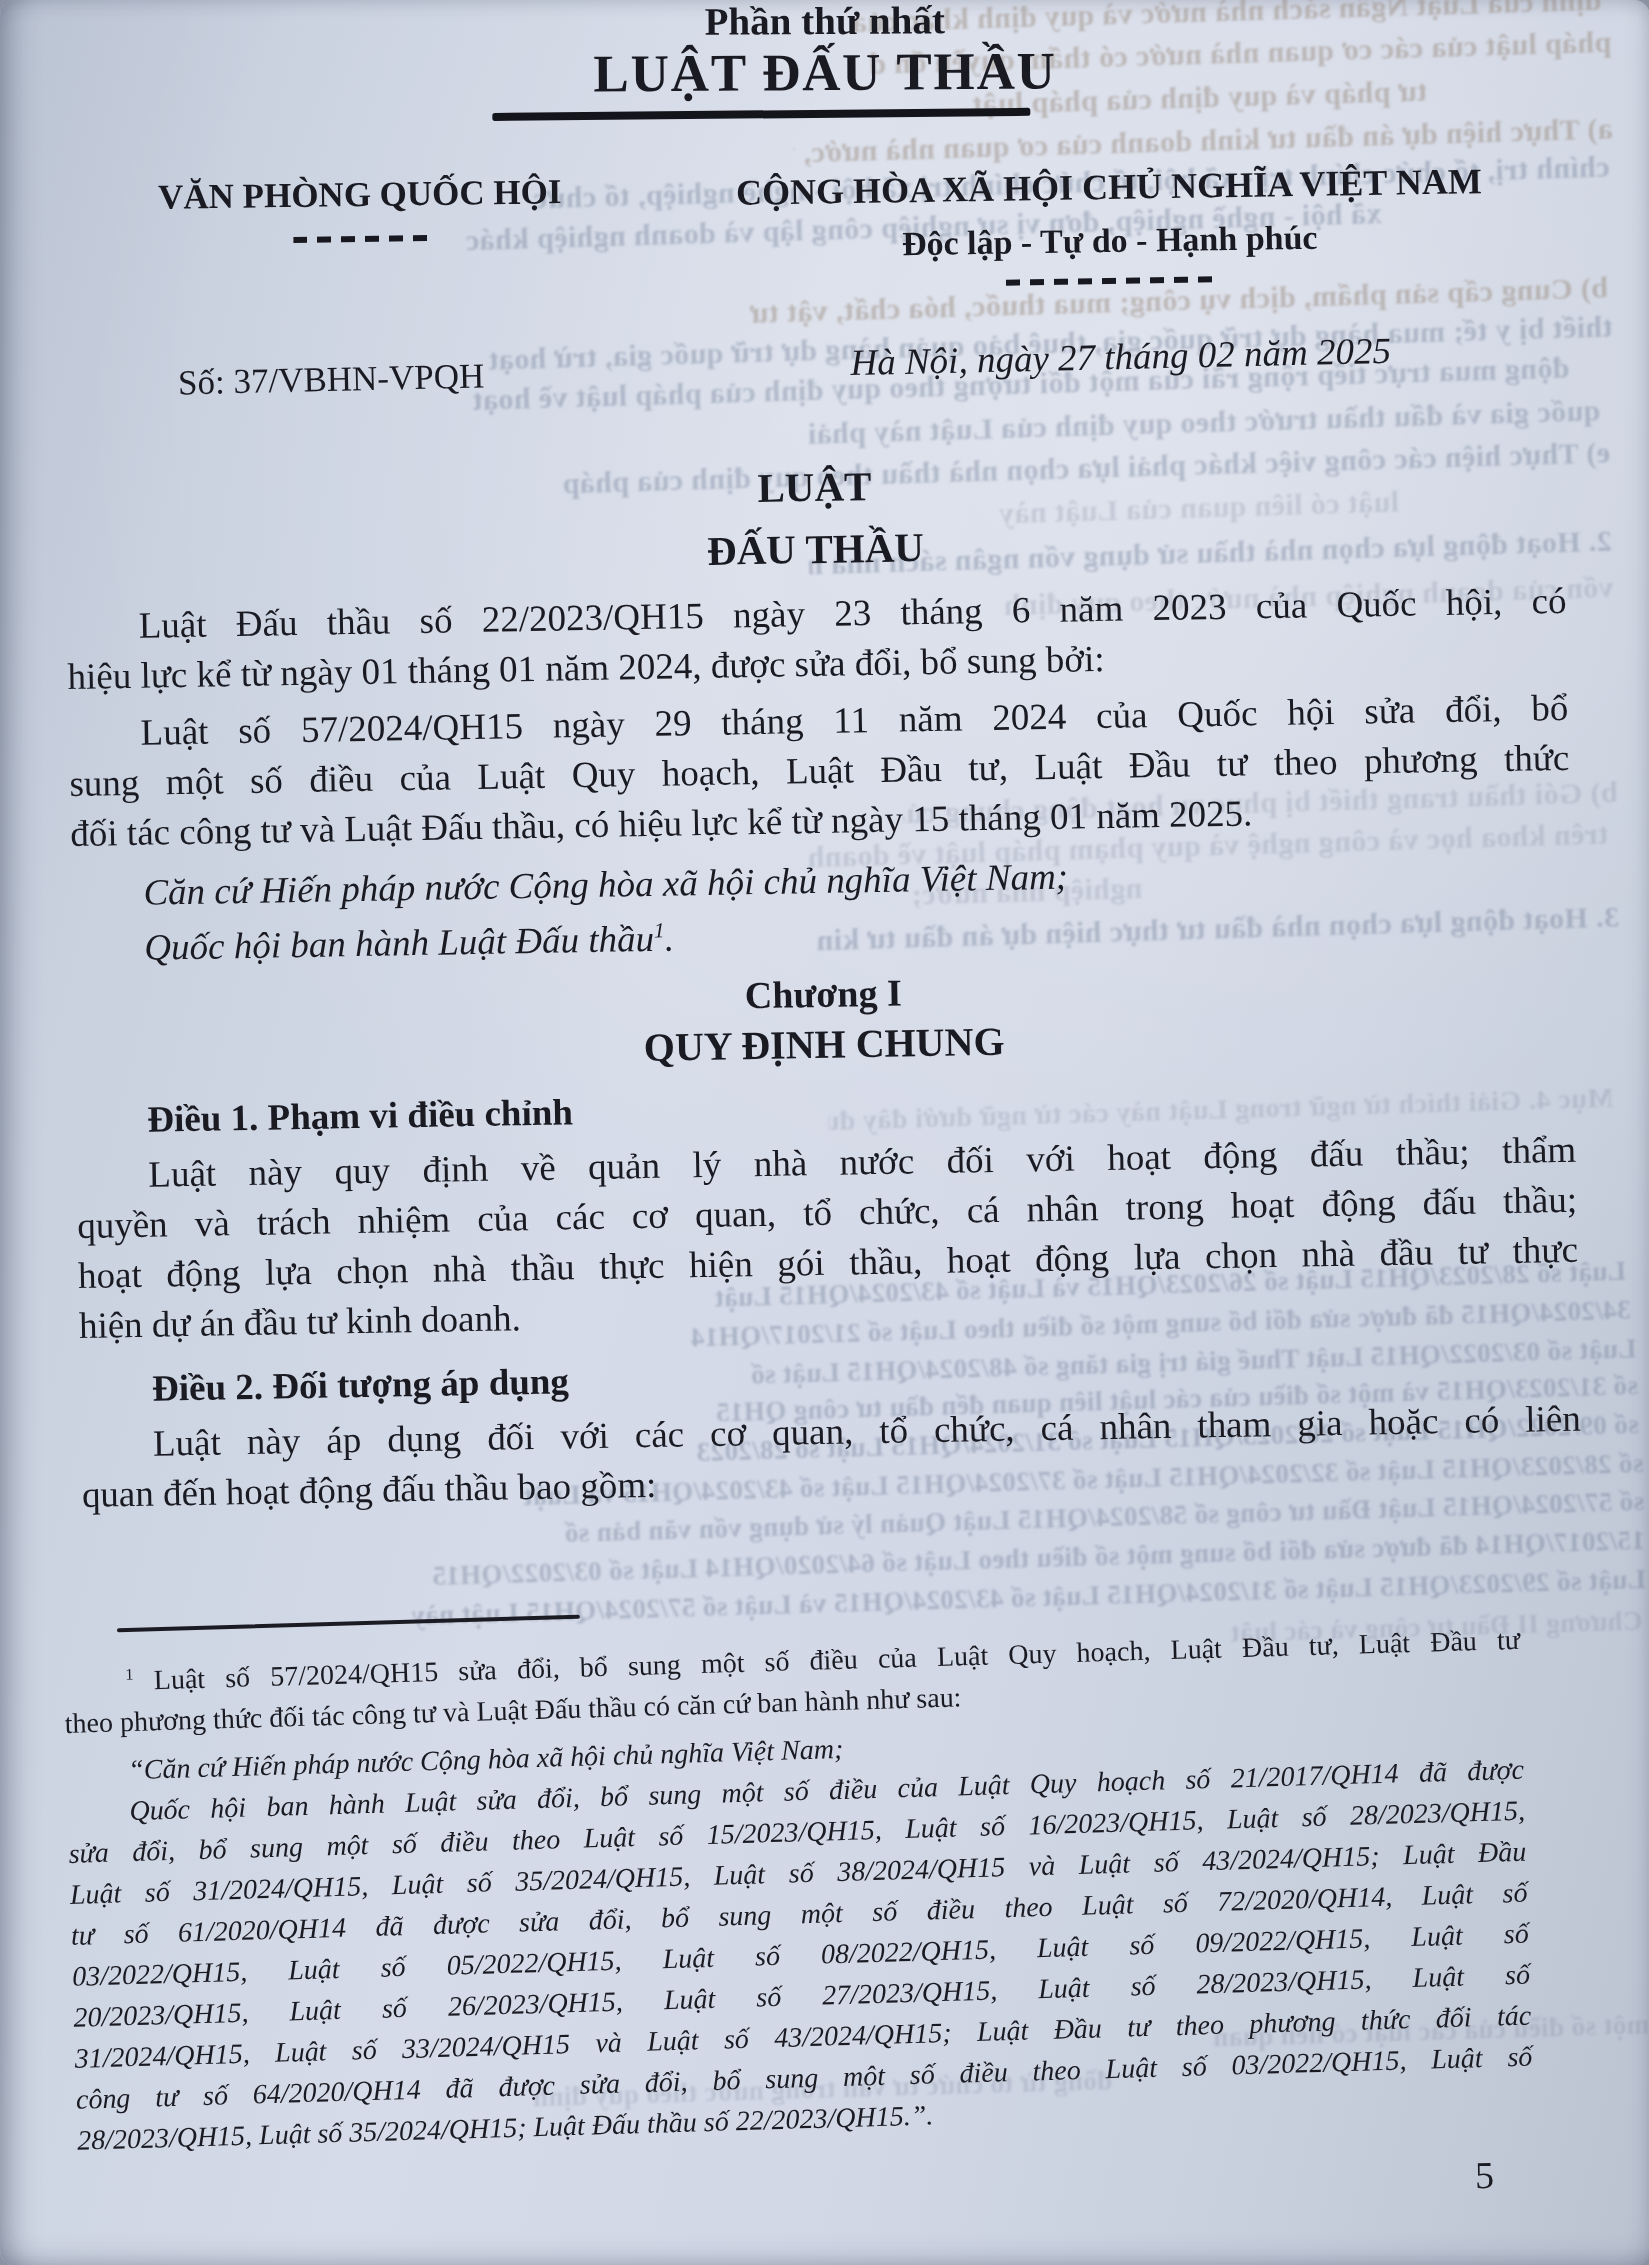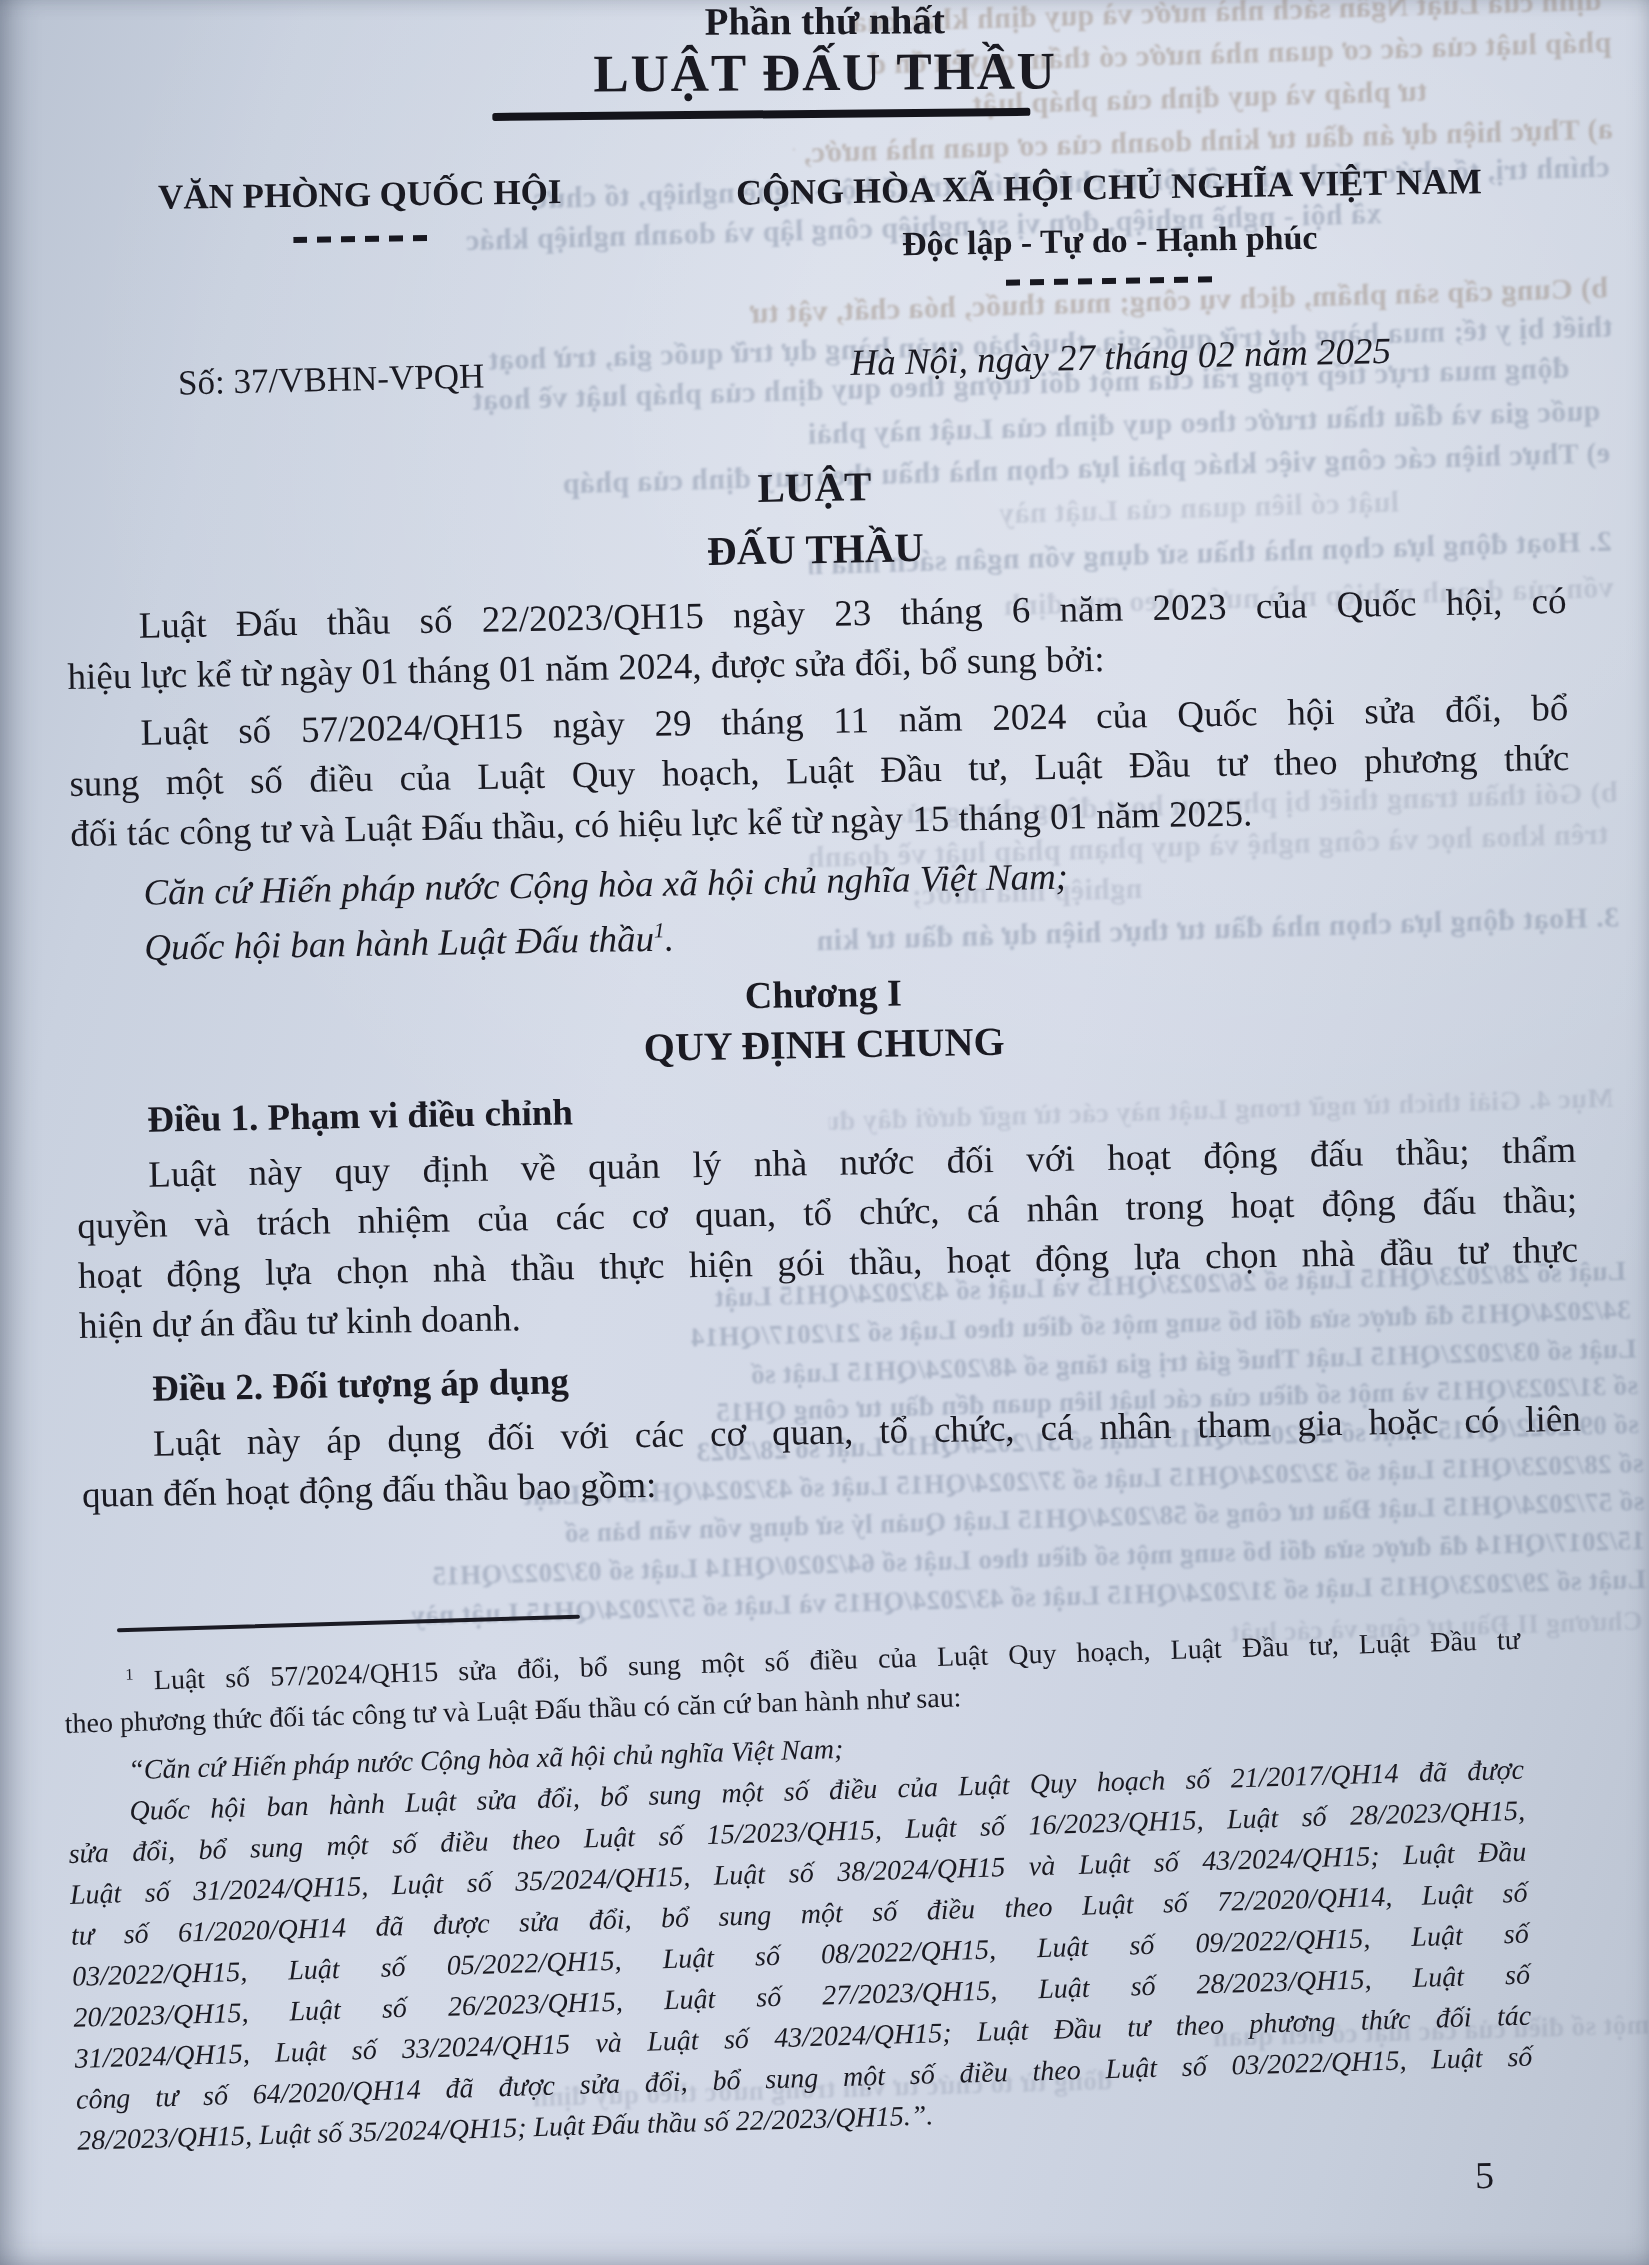--- a/index.html
+++ b/index.html
@@ -10,20 +10,21 @@
     font-family:"Liberation Serif","DejaVu Serif",serif;
     color:#1a1a22;
     background:
       radial-gradient(120% 80% at 70% 18%, rgba(255,255,255,.28) 0%, rgba(255,255,255,0) 55%),
       linear-gradient(104deg,#bac3d2 0%,#c9d1df 14%,#d5dbe8 40%,#d2d8e6 60%,#c6cedc 84%,#bbc3d1 100%);
     box-shadow:
       inset 26.5px 0 30px -17.6px rgba(40,50,72,.38),
       inset -14px 0 25px -16px rgba(40,50,72,.25),
       inset 0 -21px 30px -19.4px rgba(40,50,72,.30),
       inset 0 16px 25px -19.4px rgba(40,50,72,.18);
+    border-radius: 16px;
   }
   
   #ghosts{position:absolute;inset:0;transform:rotate(-1.1deg);z-index:1;}
   .ghost{
     position:absolute;
     font-weight:600;
     white-space:nowrap;overflow:hidden;
     transform:scaleX(-1) rotate(.6deg);
     filter:blur(1px);
     letter-spacing:0.4px;

